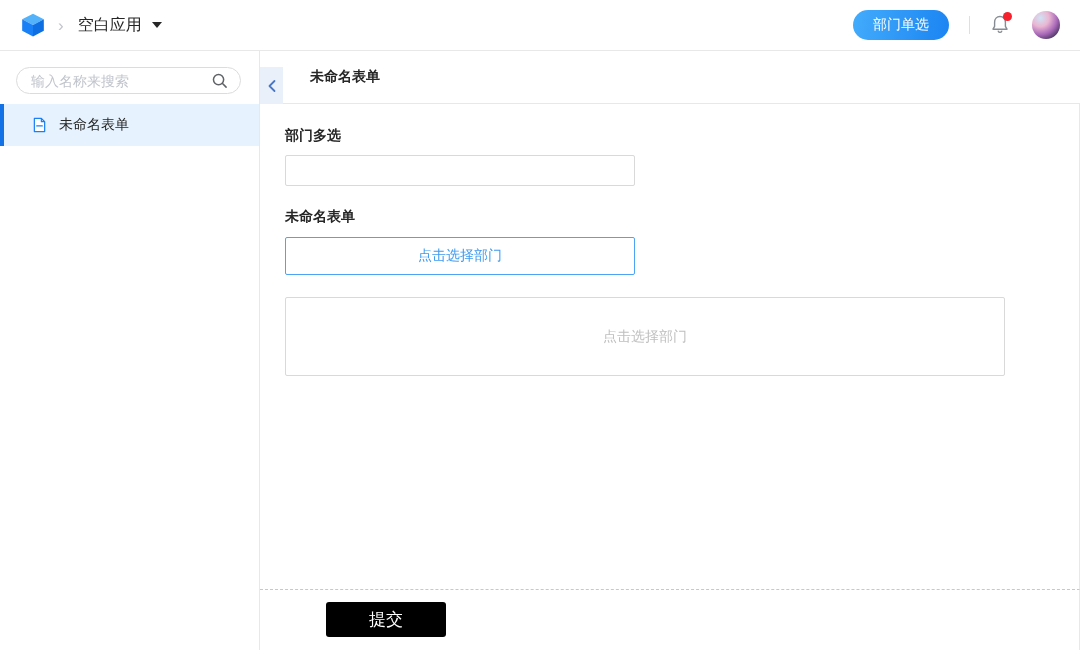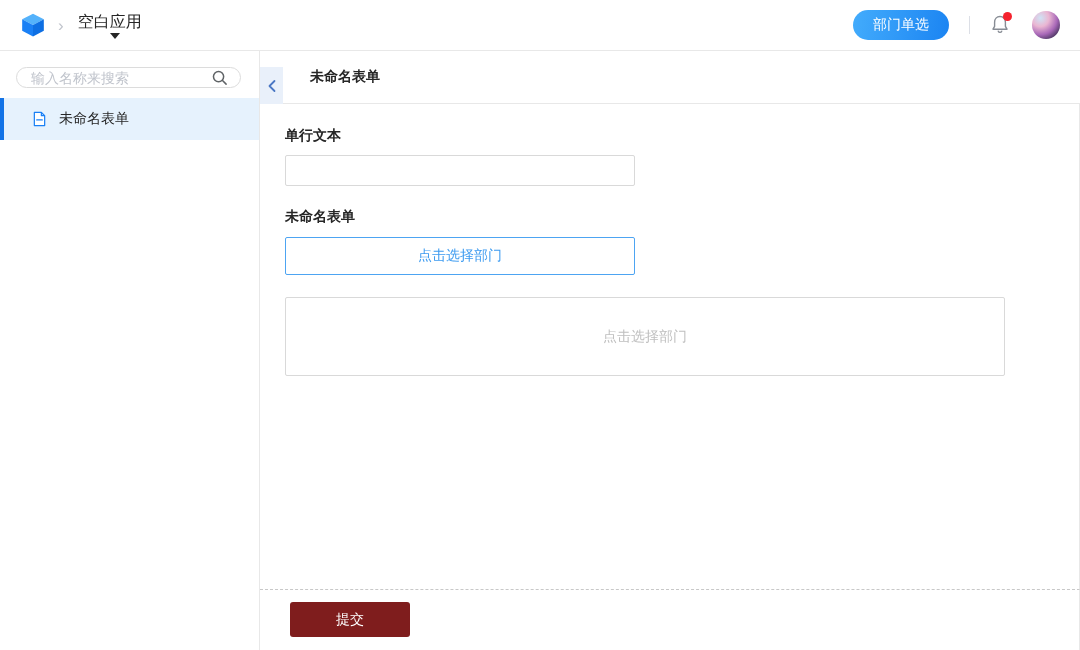--- a/index.html
+++ b/index.html
@@ -26,21 +26,20 @@
     font-size: 17px;
     margin: 0 14px 0 12px;
     line-height: 1;
   }
   .app-name {
     font-size: 16px;
     color: #262626;
     display: inline-flex;
     align-items: center;
     cursor: pointer;
-    flex-direction: column;
   }
   .caret-down {
     width: 0; height: 0;
     border-left: 5px solid transparent;
     border-right: 5px solid transparent;
     border-top: 6px solid #262626;
     margin-left: 10px;
     display: inline-block;
   }
   .topbar-spacer { flex: 1; }
@@ -83,21 +82,21 @@
 
   
   .sidebar {
     width: 260px;
     background: #ffffff;
     border-right: 1px solid #e8e8e8;
     flex-shrink: 0;
   }
   .search-box {
     margin: 16px 18px 10px 16px;
-    height: 21px;
+    height: 27px;
     border: 1px solid #dcdcdc;
     border-radius: 16px;
     display: flex;
     align-items: center;
     padding: 0 12px 0 14px;
     background: #ffffff;
   }
   .search-input {
     border: none;
     outline: none;
@@ -215,25 +214,26 @@
     height: 61px;
     border-top: 1px dashed #c8c8c8;
     border-right: 1px solid #e8e8e8;
     padding: 12px 0 0 30px;
   }
   .submit-btn {
     width: 120px;
     height: 35px;
     border: none;
     border-radius: 3px;
-    background: #7f1d1d;
+    background: #000000;
     color: #ffffff;
-    font-size: 14px;
-    font-family: inherit;
-    cursor: pointer;
+    font-size: 17px;
+    font-family: inherit;
+    cursor: pointer;
+    margin-left: 36px;
   }
 </style>
 </head>
 <body>
 
 <header class="topbar">
   <span class="logo">
     <svg width="26" height="26" viewBox="0 0 24 24">
       <polygon points="12,1.5 22,6.8 12,12.1 2,6.8" fill="#54b2fb"></polygon>
       <polygon points="2,6.8 12,12.1 12,22.5 2,17.2" fill="#1a80f5"></polygon>
@@ -290,21 +290,21 @@
         <svg width="12" height="14" viewBox="0 0 12 14">
           <polyline points="8.5,2 3.5,7 8.5,12" fill="none" stroke="#4a77c4" stroke-width="1.8" stroke-linecap="round" stroke-linejoin="round"></polyline>
         </svg>
       </button>
       <span class="form-title">未命名表单</span>
     </div>
 
     <div class="form-area">
 
       <div class="field">
-        <div class="field-label">单行文本</div>
+        <div class="field-label">部门多选</div>
         <input class="text-input" type="text" value="" style="">
       </div>
 
       <div class="field">
         <div class="field-label">未命名表单</div>
         <button class="dept-single-btn">点击选择部门</button>
       </div>
 
       <div class="field">
         <div class="dept-multi-box">

